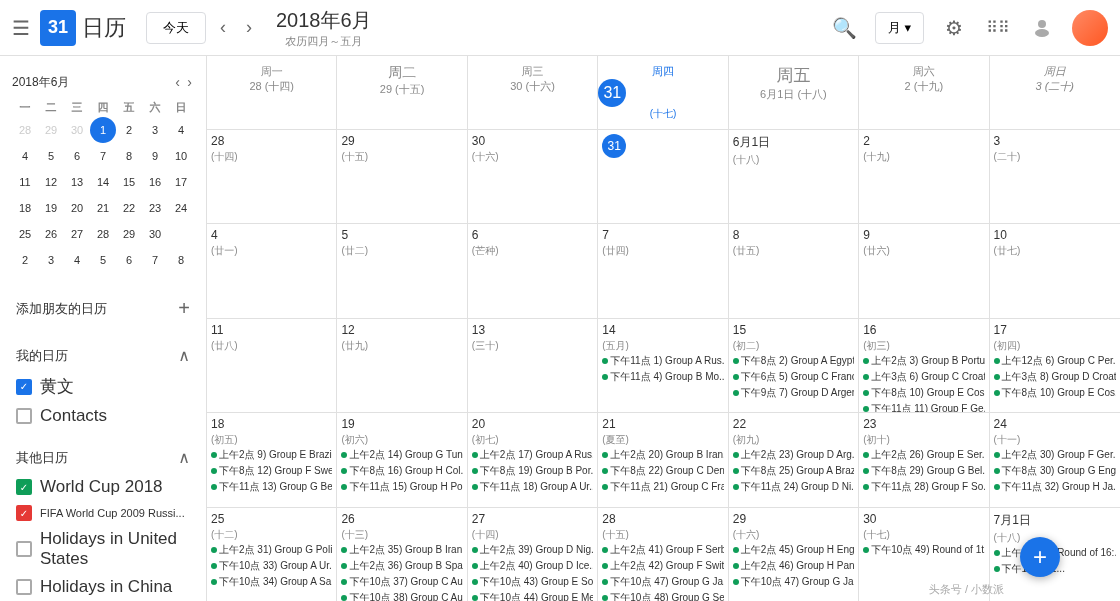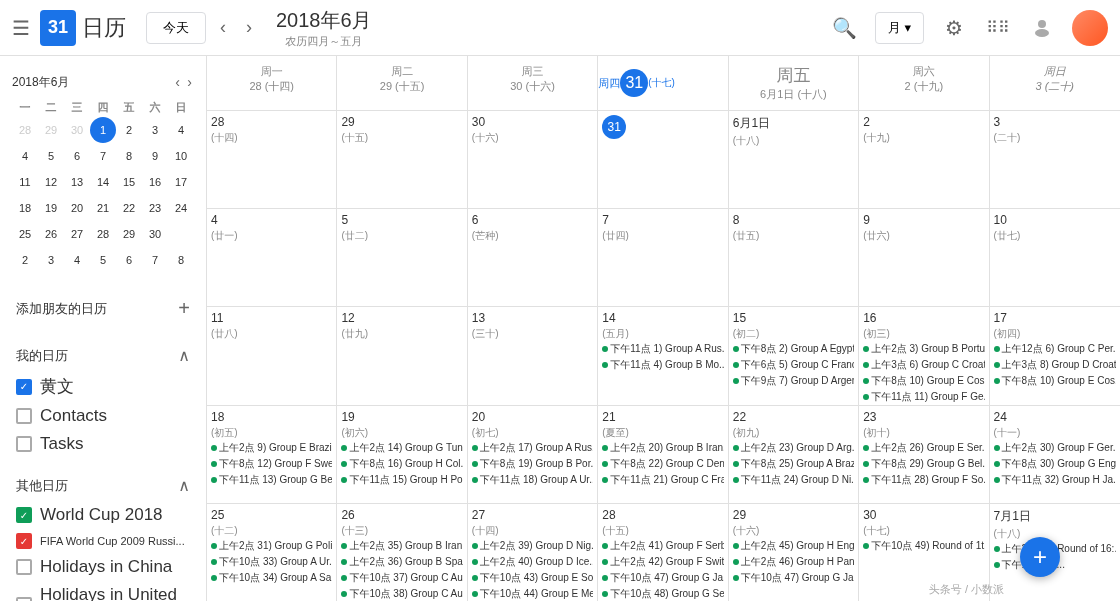--- a/index.html
+++ b/index.html
@@ -211,68 +211,64 @@
         <span class="section-toggle">∧</span>
       </div>
       <div class="cal-item">
         <div class="cal-checkbox checked-blue">✓</div>
         <span class="cal-item-label">黄文</span>
       </div>
       <div class="cal-item">
         <div class="cal-checkbox"></div>
         <span class="cal-item-label">Contacts</span>
       </div>
-      <div class="cal-item">
-        <div class="cal-checkbox"></div>
-        <span class="cal-item-label">Tasks</span>
-      </div>
     </div>
 
     <div class="cal-section">
       <div class="cal-section-header">
         <span class="cal-section-title">其他日历</span>
         <span class="section-toggle">∧</span>
       </div>
       <div class="cal-item">
         <div class="cal-checkbox checked-green">✓</div>
         <span class="cal-item-label">World Cup 2018</span>
       </div>
       <div class="cal-item">
         <div class="cal-checkbox checked-red">✓</div>
         <span class="cal-item-label" style="font-size:11px">FIFA World Cup 2009 Russi...</span>
       </div>
       <div class="cal-item">
         <div class="cal-checkbox"></div>
-        <span class="cal-item-label">Holidays in China</span>
+        <span class="cal-item-label">Holidays in United States</span>
       </div>
       <div class="cal-item">
         <div class="cal-checkbox"></div>
-        <span class="cal-item-label">Holidays in United States</span>
+        <span class="cal-item-label">Holidays in China</span>
       </div>
     </div>
 
     <div class="footer-links">条款 · 隐私权</div>
   </div>
 
   <div class="cal-grid">
 
     <div class="day-headers">
       <div class="day-header">
         <div style="color:#888;font-size:11px">周一</div>
         <div style="font-size:11px;color:#888">28 (十四)</div>
       </div>
       <div class="day-header">
-        <div style="color:#888;font-size:11px">周二</div>
+        <div style="color:#888;font-size:14px">周二</div>
         <div style="font-size:11px;color:#888">29 (十五)</div>
       </div>
       <div class="day-header">
         <div style="color:#888;font-size:11px">周三</div>
         <div style="font-size:11px;color:#888">30 (十六)</div>
       </div>
-      <div class="day-header" style="display:flex;align-items:center">
+      <div class="day-header" style="display:flex;flex-direction:column;">
         <div style="color:#1a73e8;font-size:11px">周四</div>
         <div style="background:#1a73e8;color:white;border-radius:50%;width:28px;height:28px;display:flex;align-items:center;justify-content:center;font-size:16px;font-weight:500">31</div>
         <div style="font-size:10px;color:#1a73e8">(十七)</div>
       </div>
       <div class="day-header">
         <div style="color:#888;font-size:17px">周五</div>
         <div style="font-size:11px;color:#888">6月1日 (十八)</div>
       </div>
       <div class="day-header">
         <div style="color:#888;font-size:11px">周六</div>

